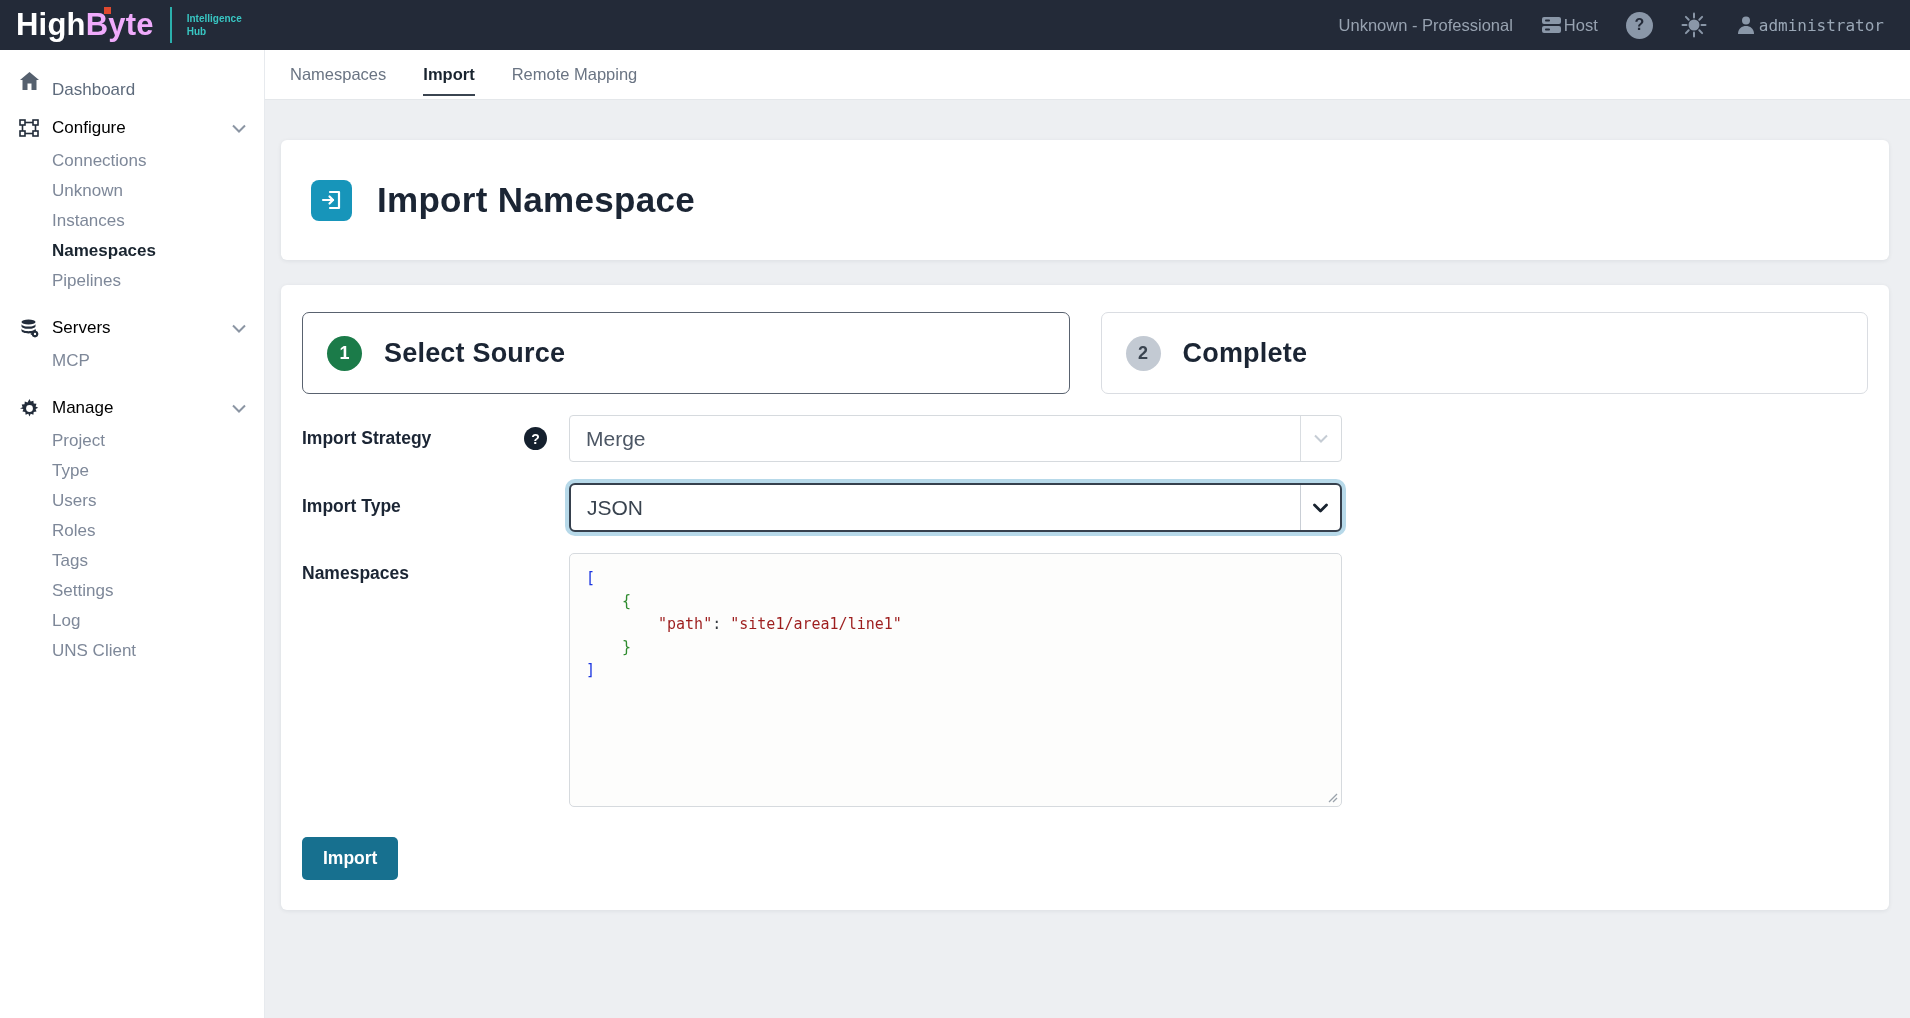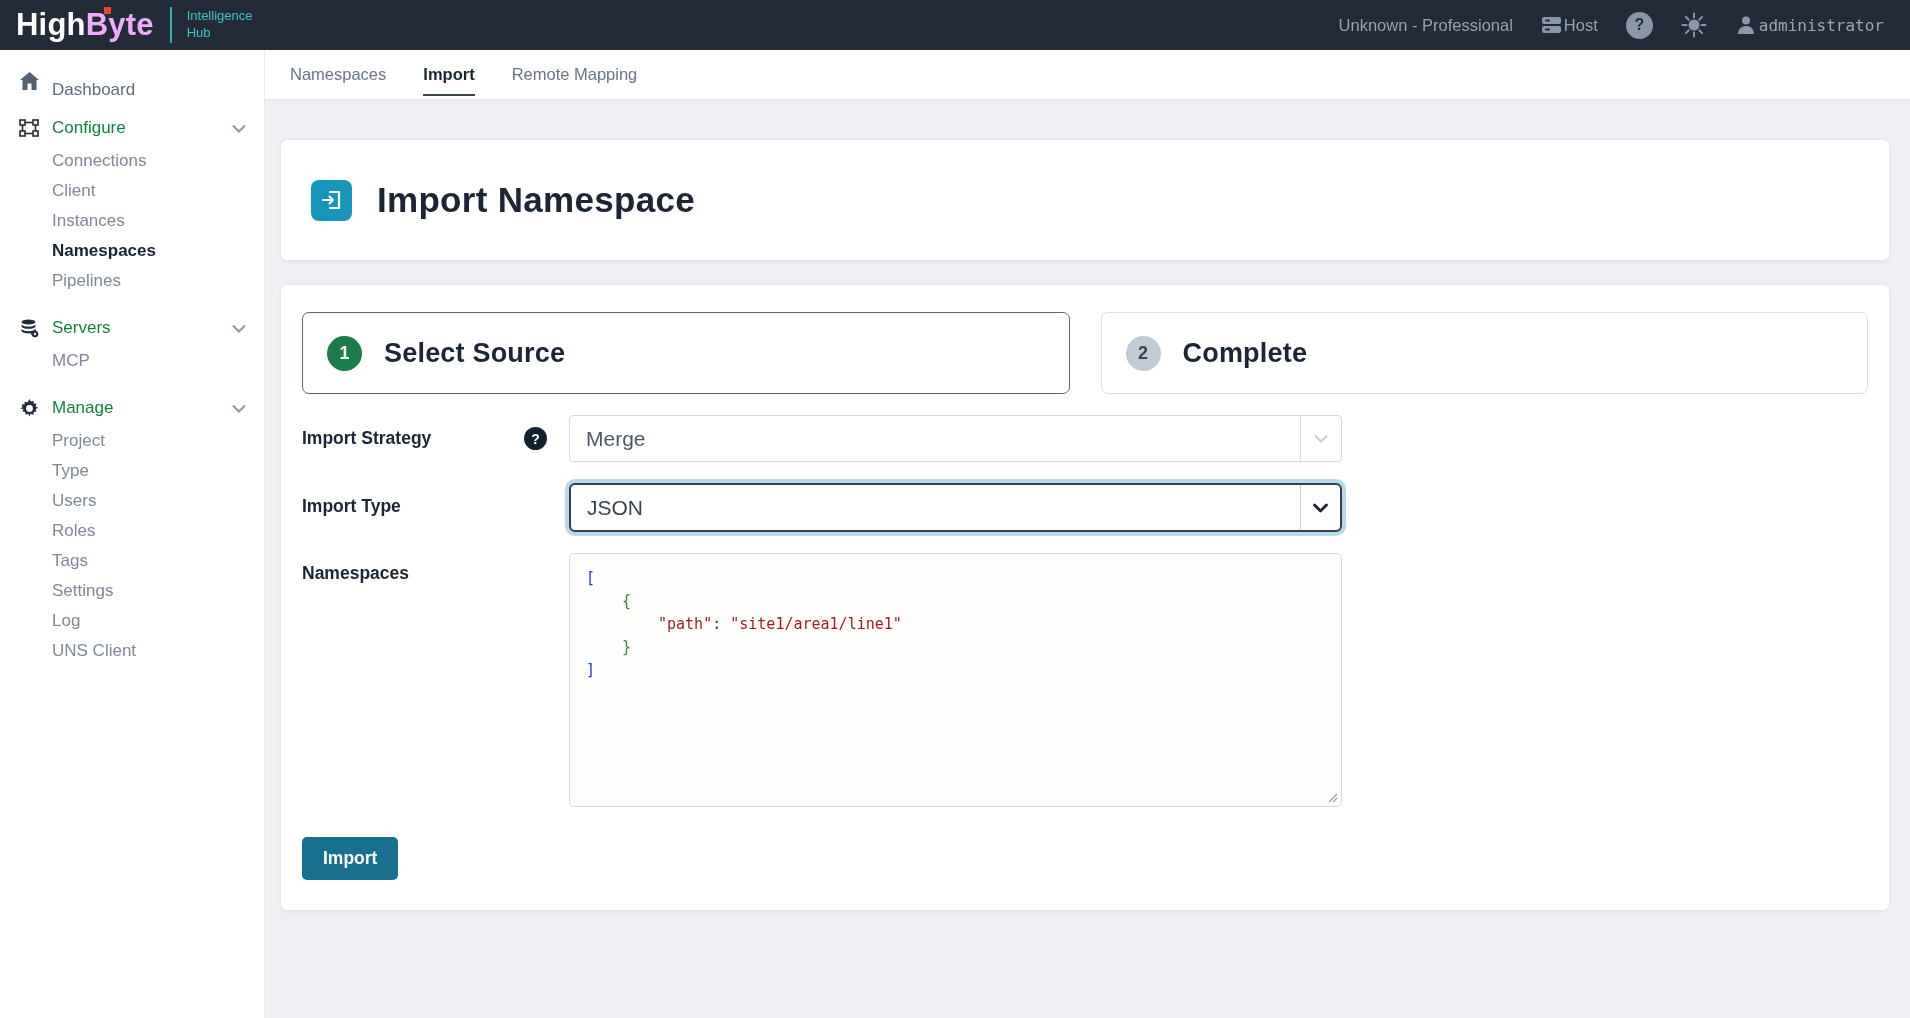--- a/index.html
+++ b/index.html
@@ -8,34 +8,34 @@
 
   
   .topbar { position:absolute; left:0; top:0; width:1910px; height:50px;
     background:#232a38; display:flex; align-items:center; justify-content:space-between;
     padding:0 26px 0 16px; z-index:10; }
   .brand { display:flex; align-items:center; cursor:pointer; }
   .logo-text { font-size:31px; font-weight:700; color:#ffffff; position:relative; letter-spacing:.2px; }
   .logo-byte { color:#f0abfc; }
   .logo-dot { position:absolute; width:7px; height:7px; background:#e0492f; top:0px; left:88px; }
   .brand-divider { width:2px; height:36px; background:#2bb0ad; margin:0 15px 0 16px; }
-  .brand-product { font-size:13px; font-weight:400; color:#38c6c2; line-height:1.3; }
+  .brand-product { font-size:10px; font-weight:700; color:#38c6c2; line-height:1.3; }
   .topbar-right { display:flex; align-items:center; gap:28px; color:#97a2b0; font-size:16.5px; }
   .host-group, .user-group { display:flex; align-items:center; gap:2px; cursor:pointer; }
   .help-badge-top { width:27px; height:27px; border-radius:50%; background:#8a97a8; color:#232a38;
     font-size:16px; font-weight:700; display:flex; align-items:center; justify-content:center; cursor:pointer; }
   .username { font-family:"DejaVu Sans Mono",monospace; font-size:16px; color:#9aa7b6; }
   .icon-btn { display:flex; align-items:center; cursor:pointer; }
 
   
   .sidebar { position:absolute; left:0; top:50px; width:265px; height:968px;
     background:#ffffff; border-right:1px solid #e7eaee; }
   .nav-row { height:30px; display:flex; align-items:center; padding:0 58px 0 18px; cursor:pointer; }
   .nav-row .nav-icon { width:22px; display:flex; justify-content:center; margin-right:12px; flex:none; }
-  .nav-label { font-size:17px; color:#15803d; font-weight:500; white-space:nowrap; }
+  .nav-label { font-size:17px; color:#000000; font-weight:500; white-space:nowrap; }
   .nav-label.dash { color:#5e6b7c;margin-top:17px; }
   .nav-row.sub { padding-left:52px; }
   .nav-row.sub .nav-label { color:#7e8899; font-weight:400; }
   .nav-row.sub.active .nav-label { color:#19242f; font-weight:700; }
   .row-dashboard { margin:16px 0 10px; }
   .section-header { margin:17px 0 3px; }
   .chev { margin-left:auto; margin-right:-40px; display:flex; }
 
   
   .main { position:absolute; left:265px; top:50px; right:0; bottom:0; background:#edeff2; }
@@ -182,21 +182,21 @@
     <span class="chev">
       <svg width="14" height="9" viewBox="0 0 14 9" fill="none" stroke="#8b95a3" stroke-width="2">
           <polyline points="1,1.5 7,7.5 13,1.5"></polyline>
         </svg>
     </span>
   </div>
   <div class="nav-row sub">
       <span class="nav-label">Connections</span>
     </div>
   <div class="nav-row sub">
-      <span class="nav-label">Client</span>
+      <span class="nav-label">Unknown</span>
     </div>
   <div class="nav-row sub">
       <span class="nav-label">Instances</span>
     </div>
   <div class="nav-row sub active">
       <span class="nav-label">Namespaces</span>
     </div>
   <div class="nav-row sub">
       <span class="nav-label">Pipelines</span>
     </div>

